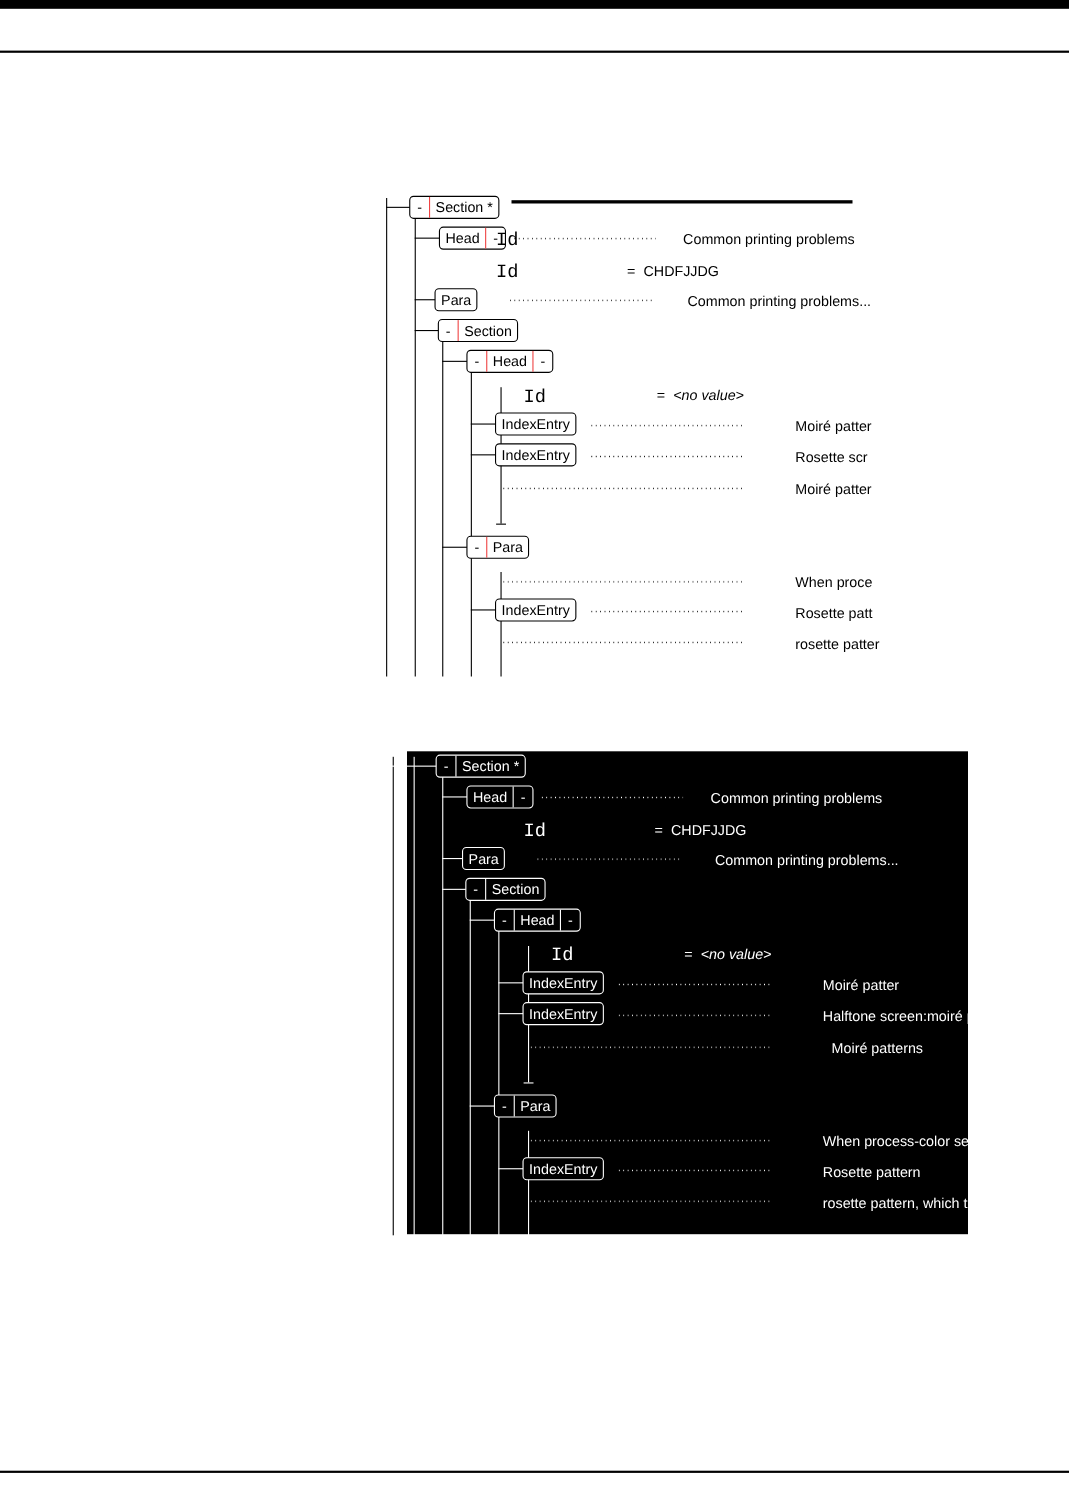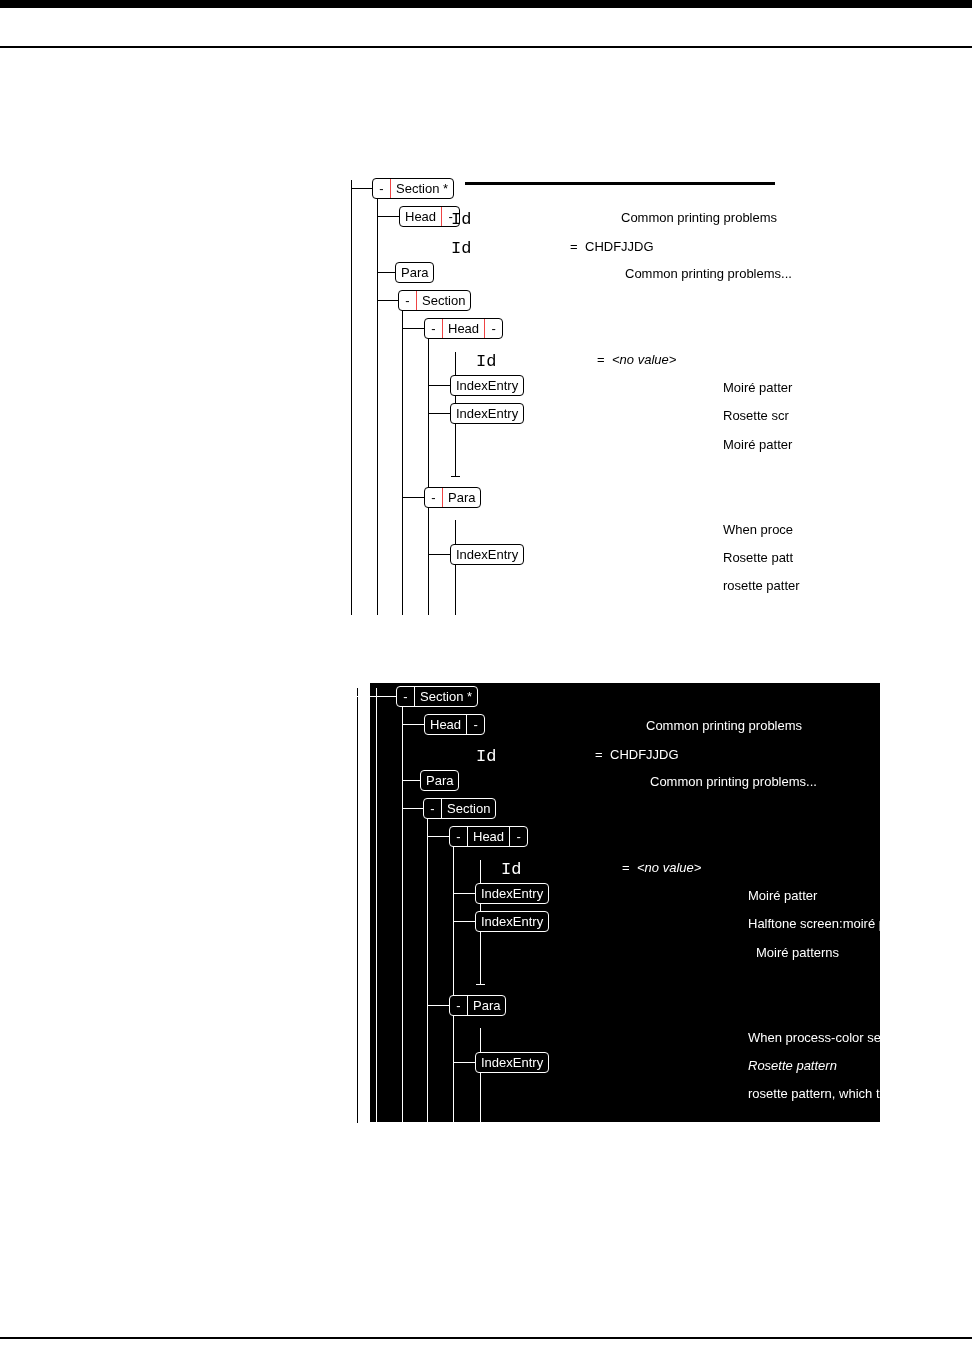--- a/index.html
+++ b/index.html
@@ -277,15 +277,15 @@
   <div class="attr-name" style="left:151px; top:191px;">Id</div>
   <div class="attr-eq" style="left:272px; top:191px;">=</div>
   <div class="attr-val ital" style="left:287px; top:191px;">&lt;no value&gt;</div>
 
   <div class="val" style="left:296px; top:49px;">Common printing problems</div>
   <div class="val" style="left:300px; top:105px;">Common printing problems...</div>
   <div class="val" style="left:398px; top:219px;">Moiré patter</div>
   <div class="val" style="left:398px; top:247px;">Halftone screen:moiré pat</div>
   <div class="val" style="left:378px; top:276px;margin-left:28px;">Moiré patterns</div>
   <div class="val" style="left:398px; top:361px;">When process-color sepa</div>
-  <div class="val" style="left:398px; top:389px;font-style:italic;">Rosette pattern</div>
+  <div class="val" style="left:398px; top:389px;">Rosette pattern</div>
   <div class="val" style="left:398px; top:417px;">rosette pattern, which t...</div>
 </div>
 
 </body></html>

